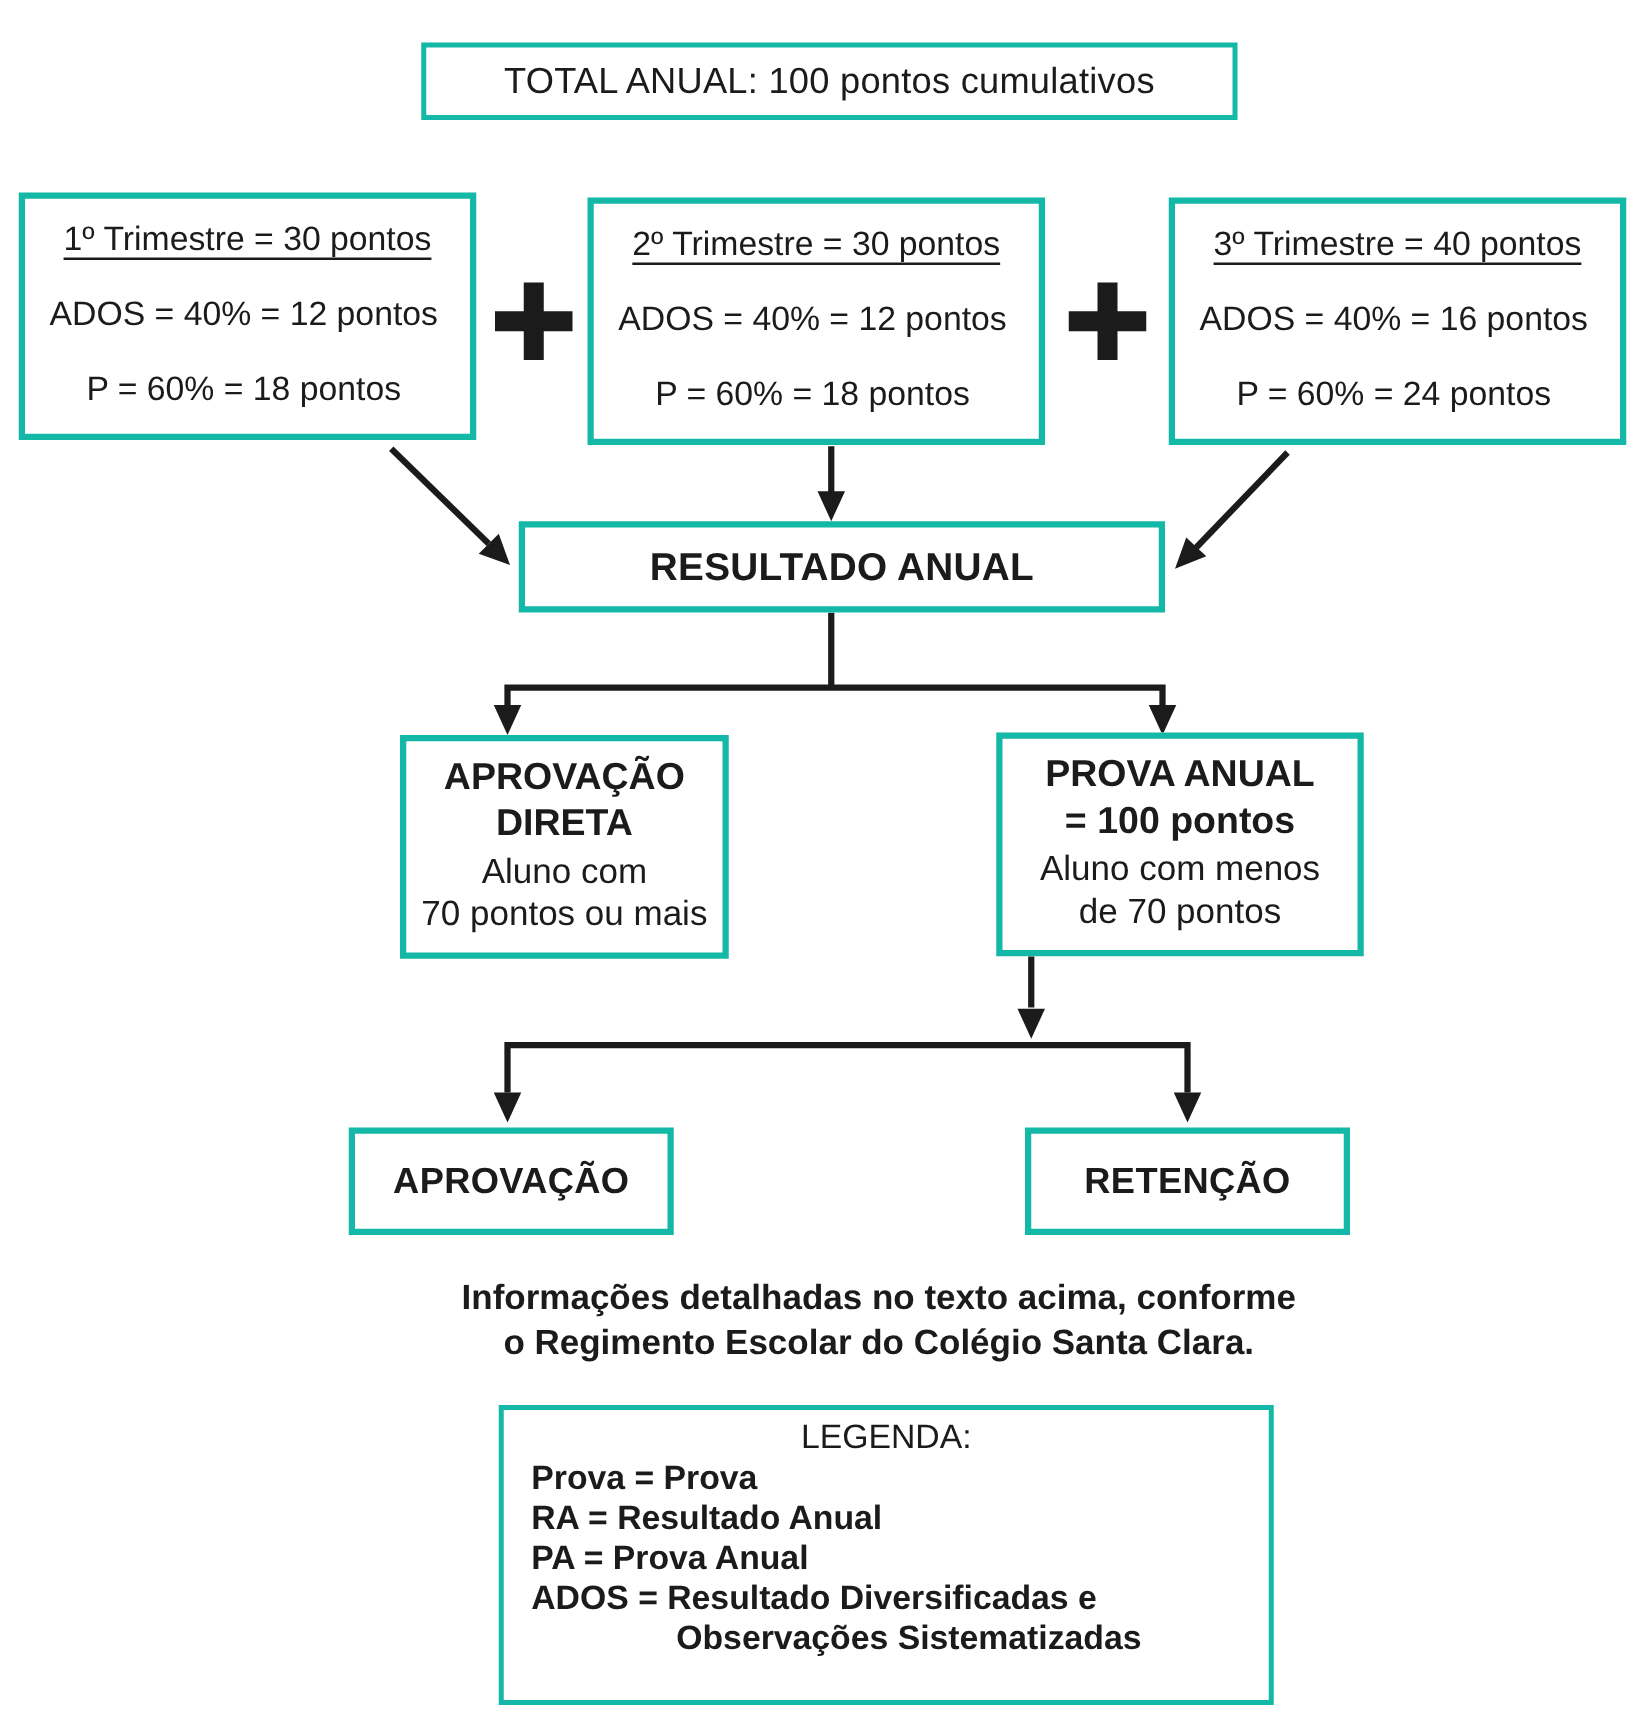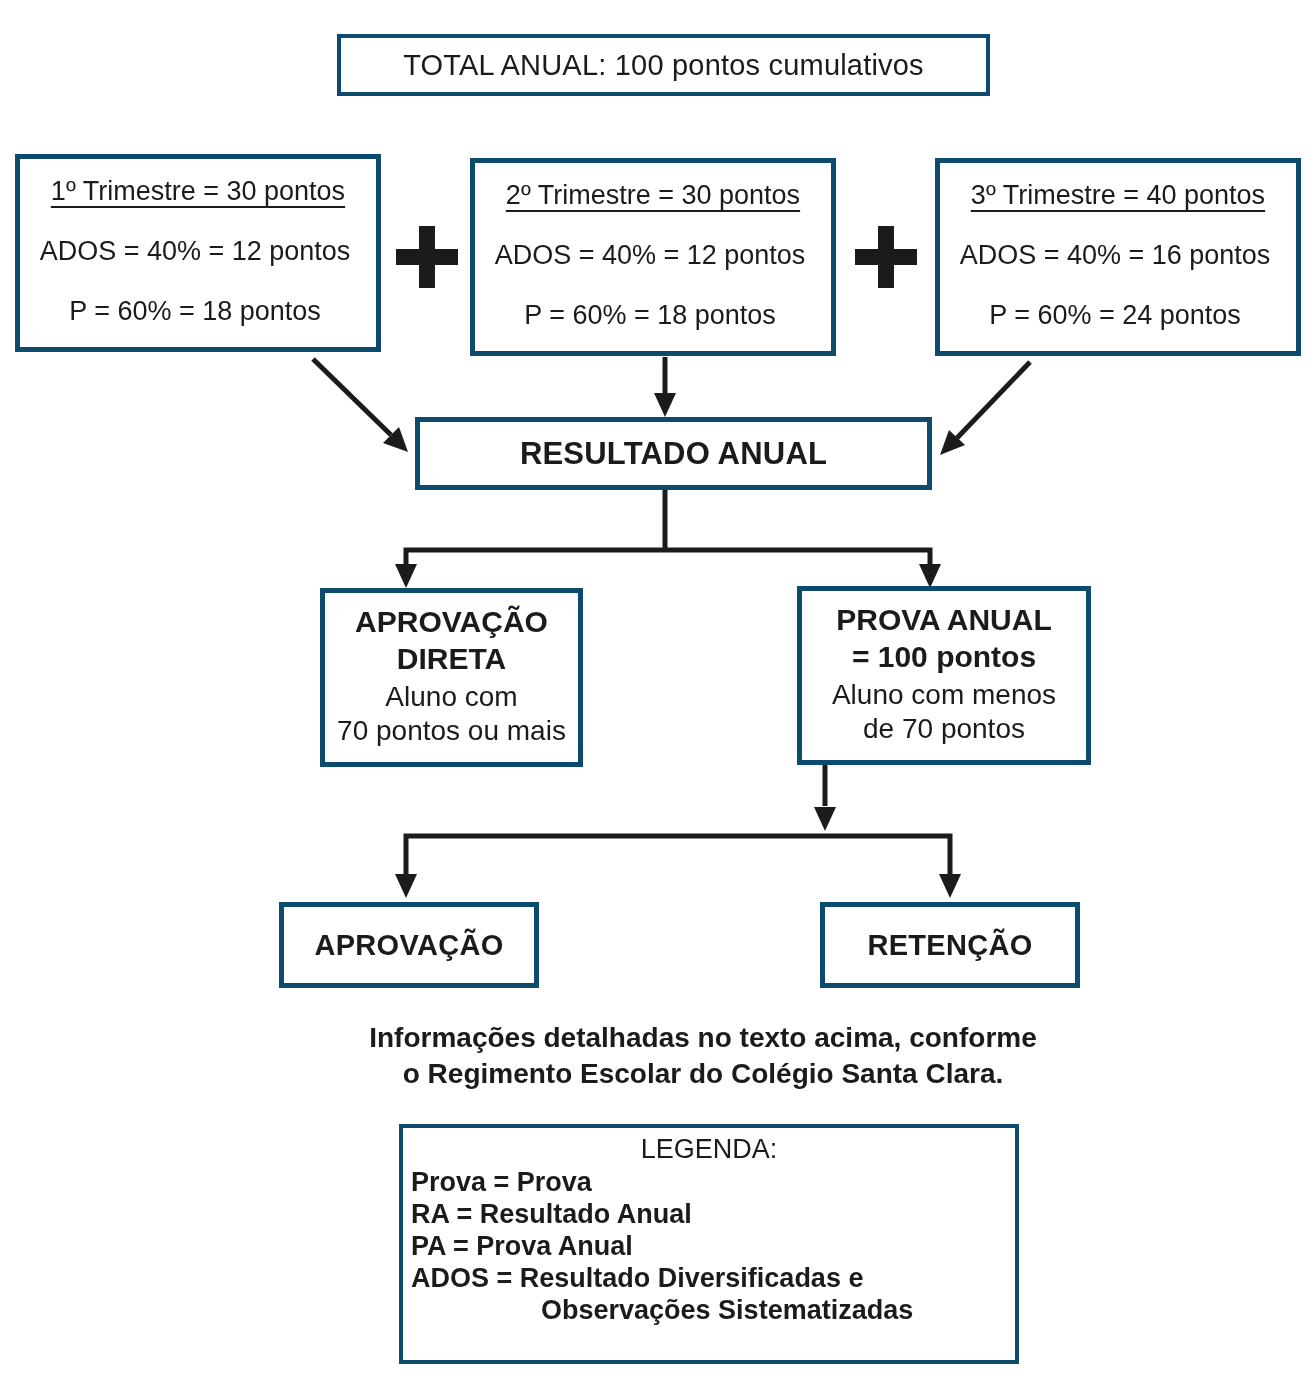--- a/index.html
+++ b/index.html
@@ -5,21 +5,21 @@
   html,body { margin:0; padding:0; background:#ffffff; }
   .canvas {
     position:relative; width:1316px; height:1382px;
     background:#ffffff; color:#1b1b1b;
     font-family:"Liberation Sans", sans-serif;
     overflow:hidden;
   }
   .connectors { position:absolute; left:0; top:0; width:1316px; height:1382px; }
   .box {
     position:absolute; box-sizing:border-box; background:#ffffff;
-    border:5px solid #0c4a6e;
+    border:5px solid #14b8a6;
   }
   .total-box {
     left:337px; top:34px; width:653px; height:62px; border-width:4px;
     display:flex; align-items:center; justify-content:center;
     font-size:29px; letter-spacing:0.2px;
   }
   .tri-box {
     width:366px; height:198px; font-size:27px;
     display:flex; flex-direction:column; justify-content:space-between;
     padding:17px 13px 20px 13px;
@@ -61,21 +61,21 @@
   .retencao-box  { left:820px; top:902px; width:260px; height:86px; }
   .note {
     position:absolute; left:90px; top:1020px; width:1226px;
     text-align:center; font-weight:bold; font-size:28px; line-height:36px;
   }
   .legend-box {
     left:399px; top:1124px; width:620px; height:240px; border-width:4px;
     padding:6px 0 0 0; font-size:27px;
   }
   .legend-title { text-align:center; font-size:27px; margin-bottom:1px; }
-  .legend-item  { font-weight:bold; padding-left:8px; line-height:32px; }
+  .legend-item  { font-weight:bold; padding-left:22px; line-height:32px; }
   .legend-item.indent { padding-left:138px; }
 </style>
 </head>
 <body>
 
 <div class="canvas">
 
   <svg class="connectors" viewBox="0 0 1316 1382" xmlns="http://www.w3.org/2000/svg">
     <g stroke="#1b1b1b" stroke-width="5" fill="none">
       <path d="M313,359 L391,435"></path>

